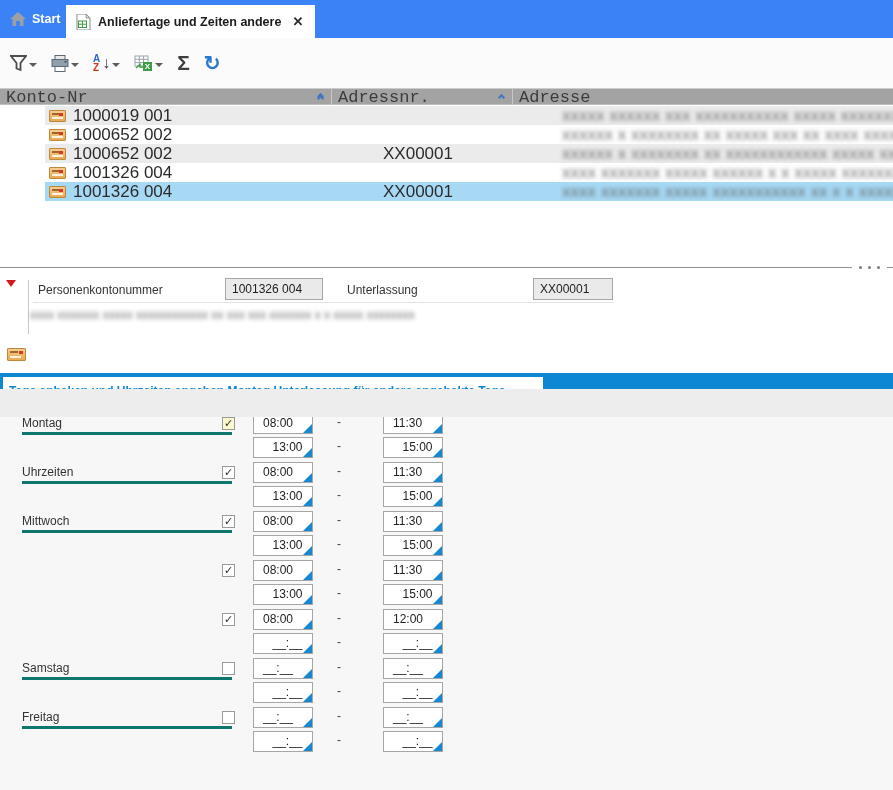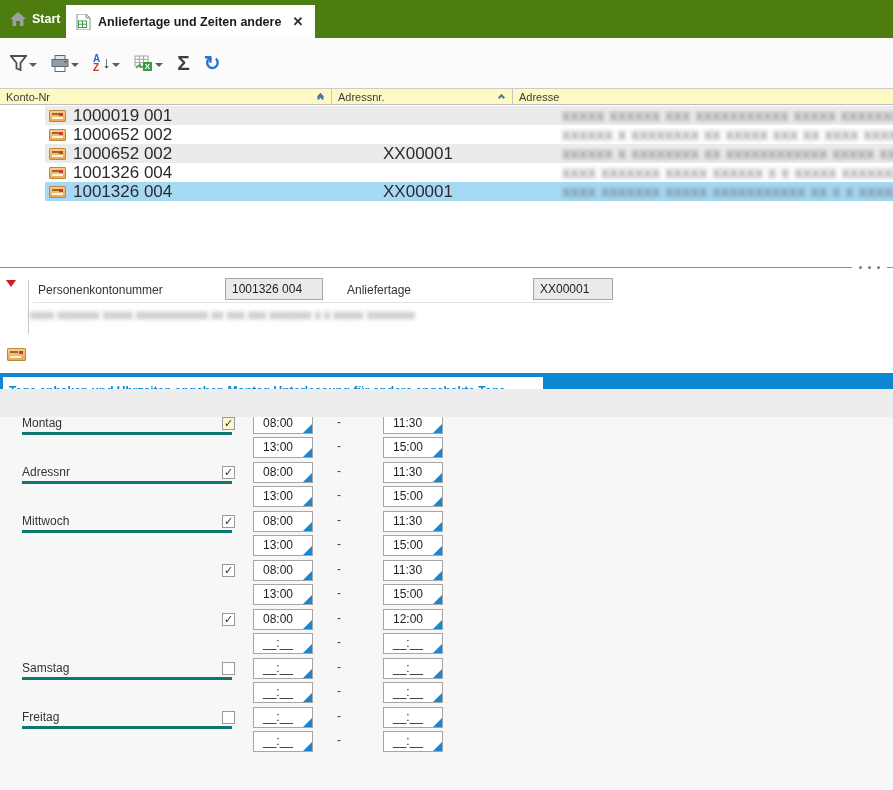--- a/index.html
+++ b/index.html
@@ -1,40 +1,40 @@
 <!DOCTYPE html>
 <html><head>
 <meta charset="utf-8">
 <style>
   * { margin:0; padding:0; box-sizing:border-box; }
   html,body { background:#fff; }
   body { font-family:"Liberation Sans", sans-serif; }
   .screen { position:relative; width:893px; height:790px; background:#ffffff; overflow:hidden; }
 
   
-  .tabbar { position:absolute; left:0; top:0; width:893px; height:38px; background:#4d7c0f; }
+  .tabbar { position:absolute; left:0; top:0; width:893px; height:38px; background:#3b82f6; }
   .tab-start { position:absolute; left:0; top:0; height:38px; display:flex; align-items:center; gap:6px; padding:0 12px 0 10px; cursor:default; }
   .tab-start .lbl { color:#ffffff; font-size:12.5px; font-weight:bold; }
   .tab-active { position:absolute; left:66px; top:5px; height:33px; background:#ffffff; display:flex; align-items:center; gap:7px; padding:0 12px 0 10px; }
   .tab-active .lbl { color:#1b1b1b; font-size:12.5px; font-weight:bold; }
   .tab-close { color:#2b2b2b; font-size:13px; font-weight:bold; margin-left:4px; cursor:pointer; }
 
   
   .toolbar { position:absolute; left:0; top:38px; width:893px; height:50px; background:#fbfbfb; display:flex; align-items:center; padding-left:10px; gap:14px; }
   .tbtn { display:flex; align-items:flex-end; gap:2px; cursor:pointer; }
   .caret { width:0; height:0; border-left:4px solid transparent; border-right:4px solid transparent; border-top:4px solid #5c5c5c; margin-bottom:5px; }
   .sigma { font-size:21px; font-weight:bold; color:#3e3e3e; line-height:22px; }
   .refresh { font-size:20px; font-weight:bold; color:#2b78cf; line-height:22px; }
   .azsort { display:flex; align-items:flex-end; }
   .azcol { display:flex; flex-direction:column; line-height:9px; font-size:10px; font-weight:bold; }
   .az-a { color:#2a66c8; } .az-z { color:#cc3322; }
   .azarrow { font-size:16px; font-weight:bold; color:#3a3a3a; line-height:18px; }
 
   
-  .grid-header { position:absolute; left:0; top:88px; width:893px; height:17px; background:#fef9c3; border-top:1px solid #cccccc; border-bottom:1px solid #bdbdbd; font-size:11px; color:#3c3c3c; }
+  .grid-header { position:absolute; left:0; top:88px; width:893px; height:17px; background:#a3a3a3; border-top:1px solid #cccccc; border-bottom:1px solid #bdbdbd; font-size:17px; color:#3c3c3c;font-family:Liberation Mono, monospace; }
   .hcell { position:absolute; top:0; height:16px; display:flex; align-items:center; justify-content:space-between; padding:0 8px 0 6px; border-right:1px solid #c8c8c8; }
   .hc1 { left:0; width:332px; } .hc2 { left:332px; width:181px; } .hc3 { left:513px; width:380px; border-right:none; }
   .chevwrap { display:flex; flex-direction:column; align-items:center; }
   .chev { display:block; width:5px; height:5px; border-left:2px solid #4575bd; border-top:2px solid #4575bd; transform:rotate(45deg); }
   .chev + .chev { margin-top:-3px; }
   .tbody { position:absolute; left:0; top:106px; width:893px; }
   .trow { position:relative; width:893px; height:19px; background:#ffffff; font-size:17px; color:#2b2b2b; cursor:default;margin-left:45px; }
   .trow.odd { background:#ebebeb; }
   .trow.sel { background:#a7d9f5; }
   .cell { position:absolute; top:0; height:19px; line-height:19px; overflow:hidden; white-space:nowrap; }
@@ -74,21 +74,21 @@
   .form-head { position:absolute; left:0; top:0; width:893px; height:31px; background:#0d87d1; }
   .form-head .headbox { position:absolute; left:3px; top:4px; width:540px; height:27px; background:#ffffff; display:flex; align-items:center; padding-left:6px; }
   .form-head .headbox span { color:#0d86cf; font-size:12px; font-weight:bold; }
   .day-group { position:absolute; left:0; width:893px; height:49px; }
   .dlab { position:absolute; left:22px; top:3px; width:210px; height:19px; font-size:12px; color:#333; border-bottom:3px solid #0f766e; }
   .cb { position:absolute; left:222px; top:4px; width:13px; height:13px; background:#ffffff; border:1px solid #9a9a9a; font-size:11px; line-height:11px; text-align:center; color:#2d2d2d; cursor:pointer; }
   .cb.focus { background:#fcf8cd; }
   .tf { position:absolute; width:60px; height:21px; background:#ffffff; border:1px solid #a6a6a6; font-size:12px; color:#222; line-height:19px; padding-left:9px; cursor:text; overflow:hidden; }
   .tf .tri { position:absolute; right:0; bottom:0; width:0; height:0; border-left:9px solid transparent; border-bottom:9px solid #1787d2; }
   .tf.fa { left:253px; } .tf.fb { left:383px; }
-  .rowA { top:0; } .rowB { top:24px; }
+  .rowA { top:0; } .rowB { top:24px;text-align:center; }
   .dash { position:absolute; left:333px; width:12px; text-align:center; font-size:12px; color:#444; }
   .dashA { top:2px; } .dashB { top:26px; }
   .form-bottom { position:absolute; left:0; top:389px; width:893px; height:28px; background:#ededed; }
 </style>
 </head>
 <body>
 
 <div class="screen">
 
   <div class="tabbar">
@@ -246,21 +246,21 @@
         <b></b>
       </span>
     <span class="divline short"></span>
   </div>
 
   <div class="detail">
     <span class="rec-marker"></span>
     <span class="vline"></span>
     <span class="dlabel dl1">Personenkontonummer</span>
     <span class="dfield df1">1001326 004</span>
-    <span class="dlabel dl2">Anliefertage</span>
+    <span class="dlabel dl2">Unterlassung</span>
     <span class="dfield df2">XX00001</span>
     <span class="drowline"></span>
     <span class="daddr blurred">xxxx xxxxxxx xxxxx xxxxxxxxxxxx xx xxx xxx xxxxxxx x x xxxxx xxxxxxxx</span>
     <span class="env big">
         <i class="l1"></i>
         <i class="rd"></i>
         <i class="l2"></i>
       </span>
   </div>
 
@@ -275,21 +275,21 @@
           <span class="dlab">Montag</span>
           <span class="cb focus">✓</span>
           <span class="tf fa rowA">08:00<i class="tri"></i></span>
           <span class="dash dashA">-</span>
           <span class="tf fb rowA">11:30<i class="tri"></i></span>
           <span class="tf fa rowB">13:00<i class="tri"></i></span>
           <span class="dash dashB">-</span>
           <span class="tf fb rowB">15:00<i class="tri"></i></span>
         </div>
         <div class="day-group" style="top: 89px;">
-          <span class="dlab">Adressnr</span>
+          <span class="dlab">Uhrzeiten</span>
           <span class="cb">✓</span>
           <span class="tf fa rowA">08:00<i class="tri"></i></span>
           <span class="dash dashA">-</span>
           <span class="tf fb rowA">11:30<i class="tri"></i></span>
           <span class="tf fa rowB">13:00<i class="tri"></i></span>
           <span class="dash dashB">-</span>
           <span class="tf fb rowB">15:00<i class="tri"></i></span>
         </div>
         <div class="day-group" style="top: 138px;">
           <span class="dlab">Mittwoch</span>

